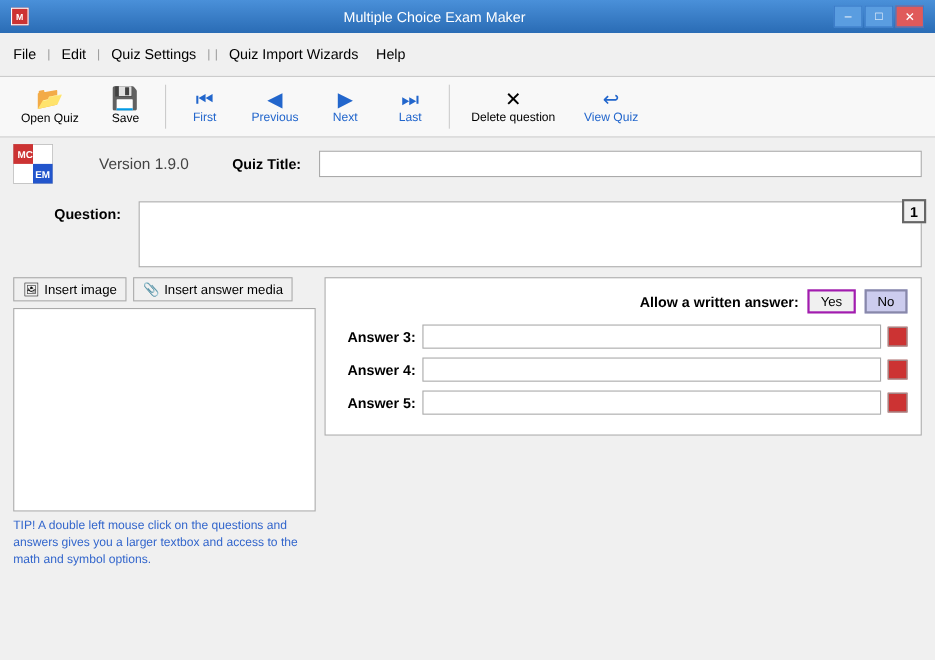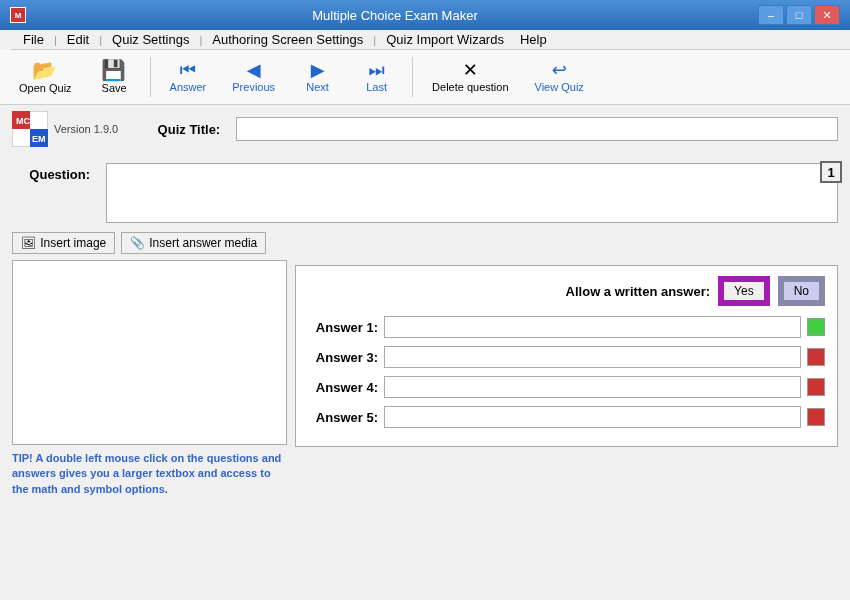--- a/index.html
+++ b/index.html
@@ -41,23 +41,22 @@
       align-items: center;
       justify-content: center;
     }
     .title-bar-btn.close { background: #e05a5a; }
     .menu-bar {
       background: #f0f0f0;
       border-bottom: 1px solid #ccc;
       display: flex;
       align-items: center;
       padding: 2px 4px;
-      height: 20px;
+      height: 40px;
       gap: 0;
-      margin-left: 11px;
     }
     .menu-item {
       padding: 2px 8px;
       cursor: pointer;
       font-size: 13px;
     }
     .menu-sep {
       color: #999;
       padding: 0 2px;
       font-size: 11px;
@@ -144,22 +143,23 @@
       align-items: center;
       gap: 12px;
       padding: 6px 12px 16px 12px;
     }
     .version-badge {
       display: flex;
       align-items: center;
       gap: 6px;
     }
     .version-text {
-      font-size: 11px;
+      font-size: 14px;
       color: #444;
+      margin-left: 36px;
     }
     .main-panel {
       display: flex;
       gap: 8px;
       padding: 0 12px;
     }
     .left-panel {
       width: 275px;
       flex-shrink: 0;
     }
@@ -185,42 +185,40 @@
       width: 100%;
       height: 185px;
       border: 1px solid #aaa;
       background: white;
     }
     .tip-text {
       font-size: 11px;
       color: #3366cc;
       margin-top: 6px;
       line-height: 1.4;
-      font-weight: bold;
     }
     .answers-panel {
       border: 1px solid #aaa;
       background: white;
       padding: 10px 12px;
-      margin-top: 33px;
     }
     .allow-written {
       display: flex;
       align-items: center;
       gap: 8px;
       margin-bottom: 10px;
       justify-content: flex-end;
     }
     .allow-label {
       font-weight: bold;
       font-size: 13px;
     }
     .toggle-btn {
       padding: 2px 10px;
-      border: 6px solid #a21caf;
+      border: 2px solid #a21caf;
       background: #f0f0f0;
       cursor: pointer;
       font-size: 12px;
     }
     .toggle-btn.active {
       background: #cce;
       border-color: #88a;
     }
     .answer-row {
       display: flex;
@@ -265,39 +263,38 @@
   </div>
 </div>
 
 <div class="menu-bar">
   <span class="menu-item">File</span>
   <span class="menu-sep">|</span>
   <span class="menu-item">Edit</span>
   <span class="menu-sep">|</span>
   <span class="menu-item">Quiz Settings</span>
   <span class="menu-sep">|</span>
-  <span class="menu-item">Authoring Screen Settings</span>
   <span class="menu-sep">|</span>
   <span class="menu-item">Quiz Import Wizards</span>
   <span class="menu-item">Help</span>
 </div>
 
 <div class="toolbar">
   <div class="toolbar-btn">
     <span class="toolbar-icon">📂</span>
     <span>Open Quiz</span>
   </div>
   <div class="toolbar-btn">
     <span class="toolbar-icon">💾</span>
     <span>Save</span>
   </div>
   <div class="toolbar-sep"></div>
   <div class="toolbar-btn">
     <span class="toolbar-icon" style="color:#2266cc;font-size:18px;">⏮</span>
-    <span style="color:#2266cc;">Answer</span>
+    <span style="color:#2266cc;">First</span>
   </div>
   <div class="toolbar-btn">
     <span class="toolbar-icon" style="color:#2266cc;font-size:18px;">◀</span>
     <span style="color:#2266cc;">Previous</span>
   </div>
   <div class="toolbar-btn">
     <span class="toolbar-icon" style="color:#2266cc;font-size:18px;">▶</span>
     <span style="color:#2266cc;">Next</span>
   </div>
   <div class="toolbar-btn">
@@ -327,21 +324,21 @@
     </svg>
     <span class="version-text">Version 1.9.0</span>
   </div>
 
   <div class="form-row" style="flex:1;">
     <span class="form-label">Quiz Title:</span>
     <input class="form-input" type="text" style="flex: 1 1 0%; height: 24px; border: 1px solid rgb(170, 170, 170); background: white; padding: 2px 4px; font-size: 13px;">
   </div>
 </div>
 
-<div style="padding: 0 12px 6px 0;">
+<div style="padding: 0 12px 6px 20px;">
   <div class="form-row" style="align-items:flex-start;">
     <span class="form-label" style="padding-top:4px;">Question:</span>
     <div class="question-area" style="flex:1;">
       <textarea class="question-textarea" style=""></textarea>
       <div class="question-num">1</div>
     </div>
   </div>
 </div>
 
 <div class="main-panel">
@@ -364,25 +361,20 @@
   <div class="right-panel">
     <div class="answers-panel">
 
       <div class="allow-written">
         <span class="allow-label">Allow a written answer:</span>
         <button class="toggle-btn">Yes</button>
         <button class="toggle-btn active">No</button>
       </div>
 
       <div id="answers-container">
-          <div class="answer-row">
-            <span class="answer-label">Answer 1:</span>
-            <input type="text" class="answer-input" style="">
-            <div class="answer-color color-green"></div>
-          </div>
           <div class="answer-row">
             <span class="answer-label">Answer 3:</span>
             <input type="text" class="answer-input" style="">
             <div class="answer-color color-red"></div>
           </div>
           <div class="answer-row">
             <span class="answer-label">Answer 4:</span>
             <input type="text" class="answer-input" style="">
             <div class="answer-color color-red"></div>
           </div>

